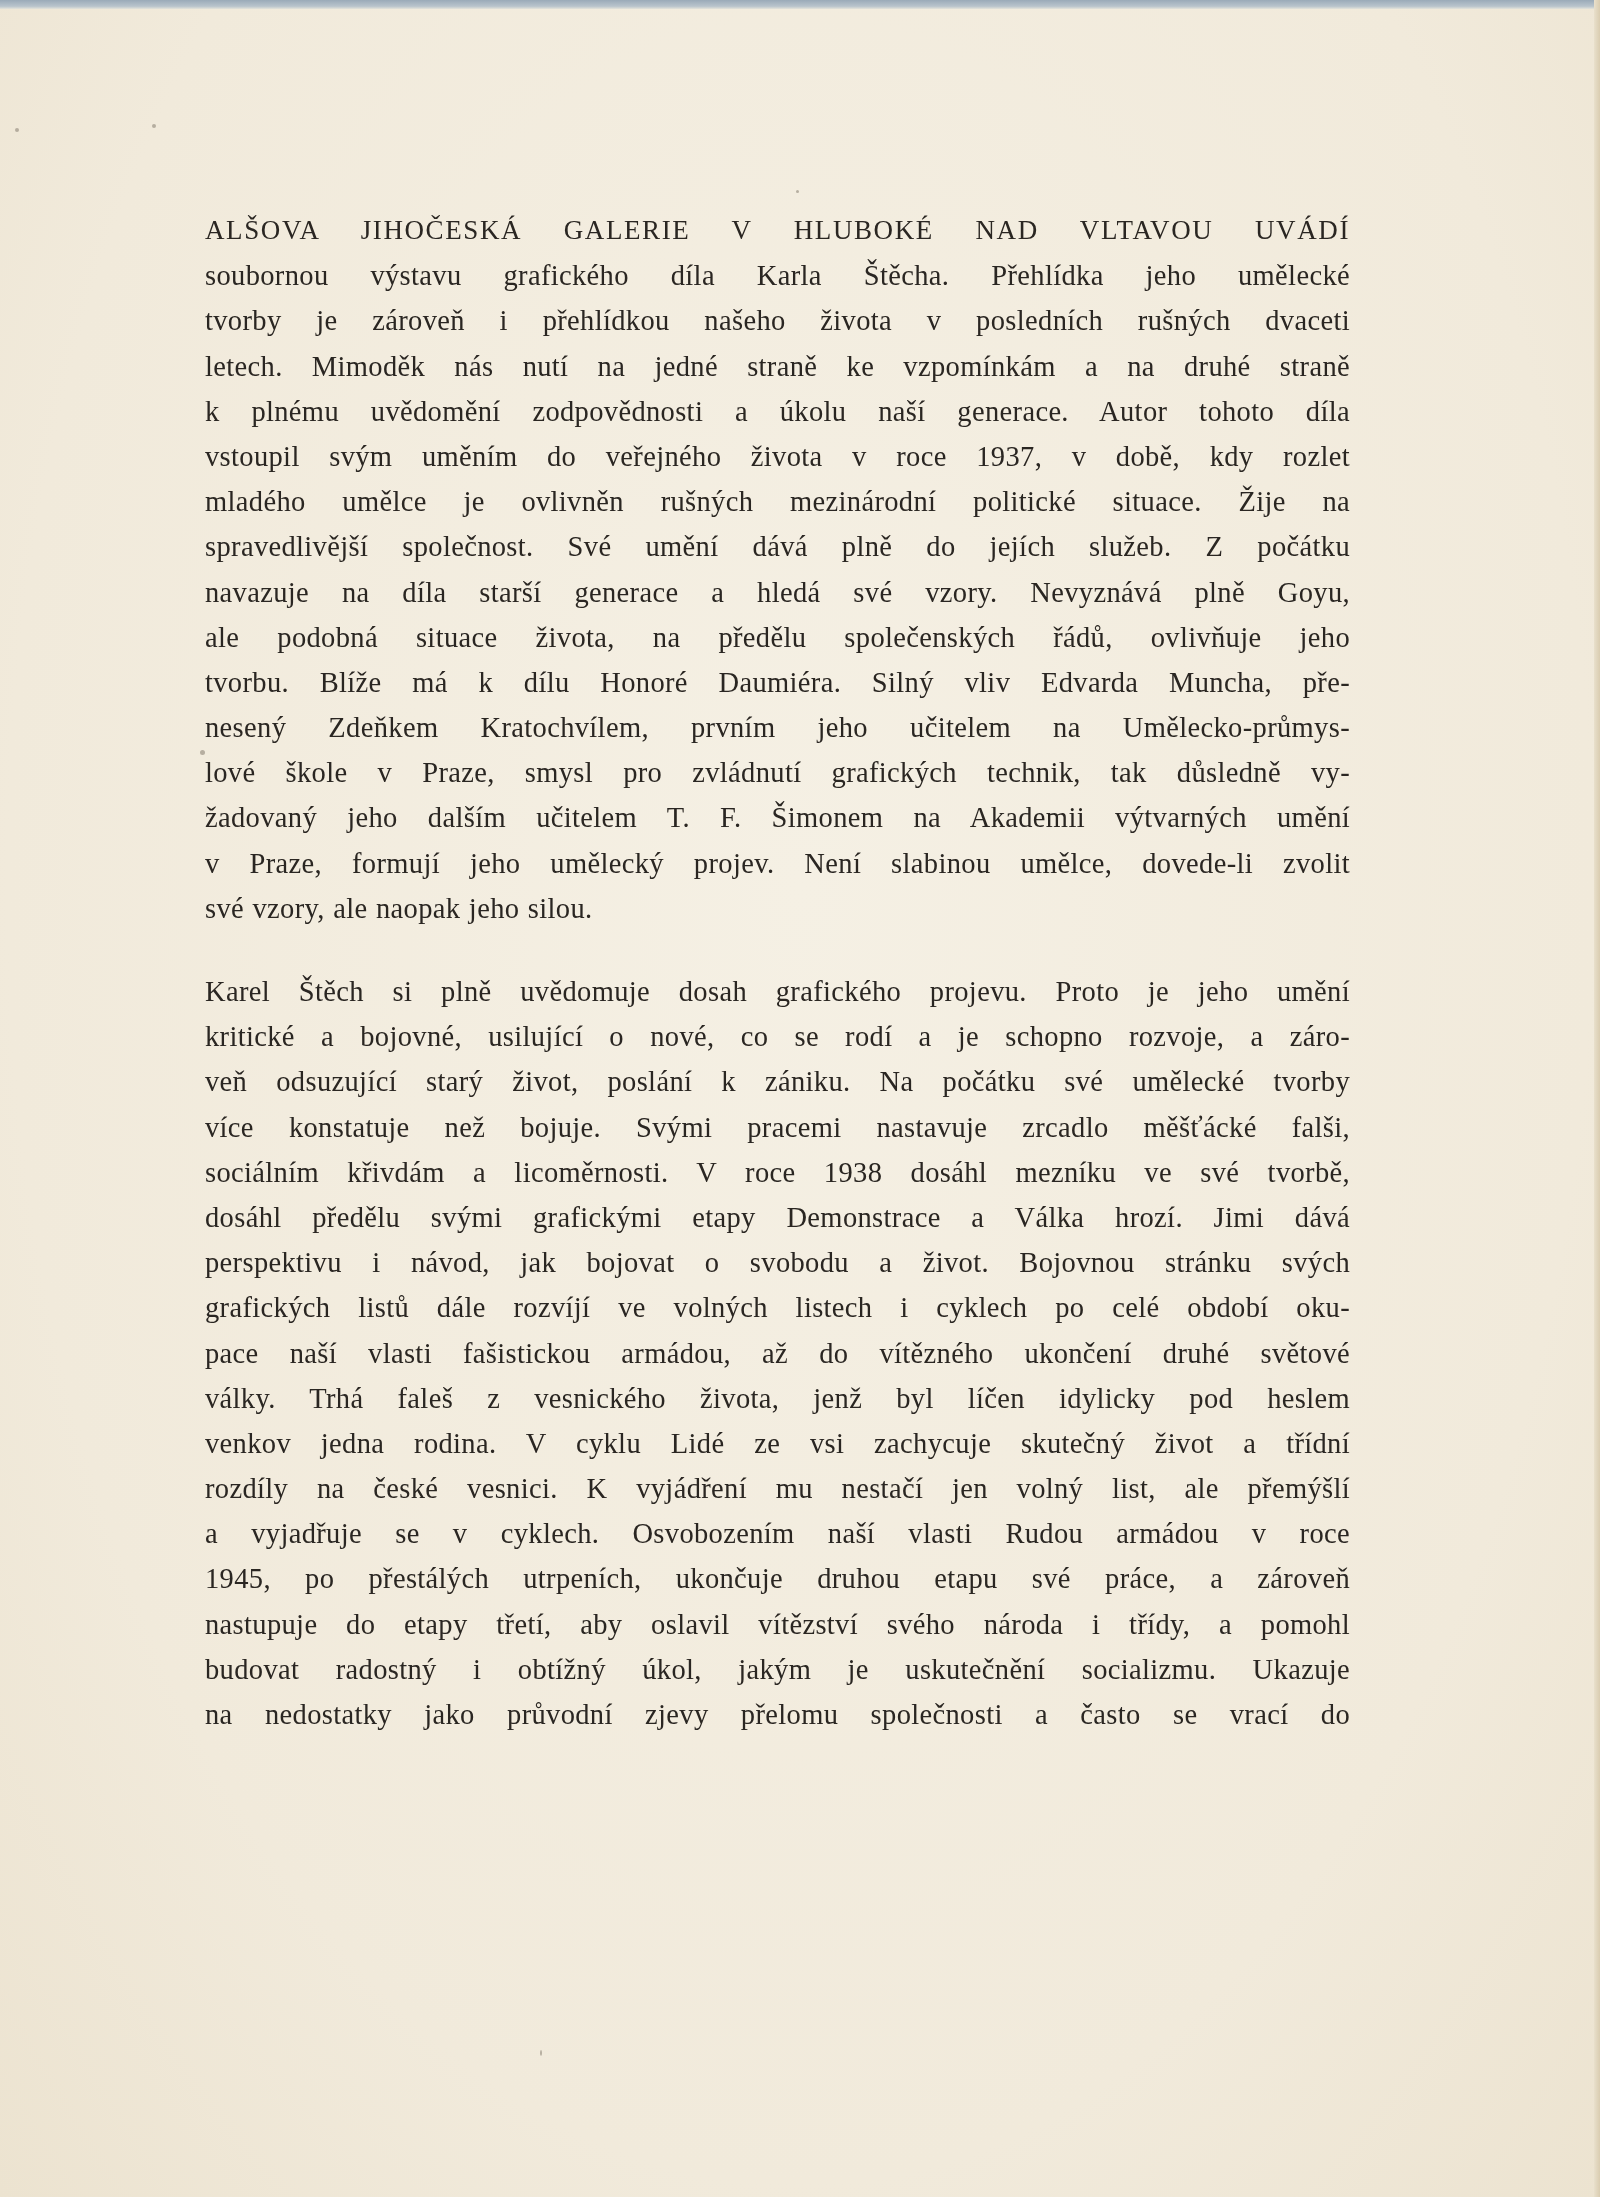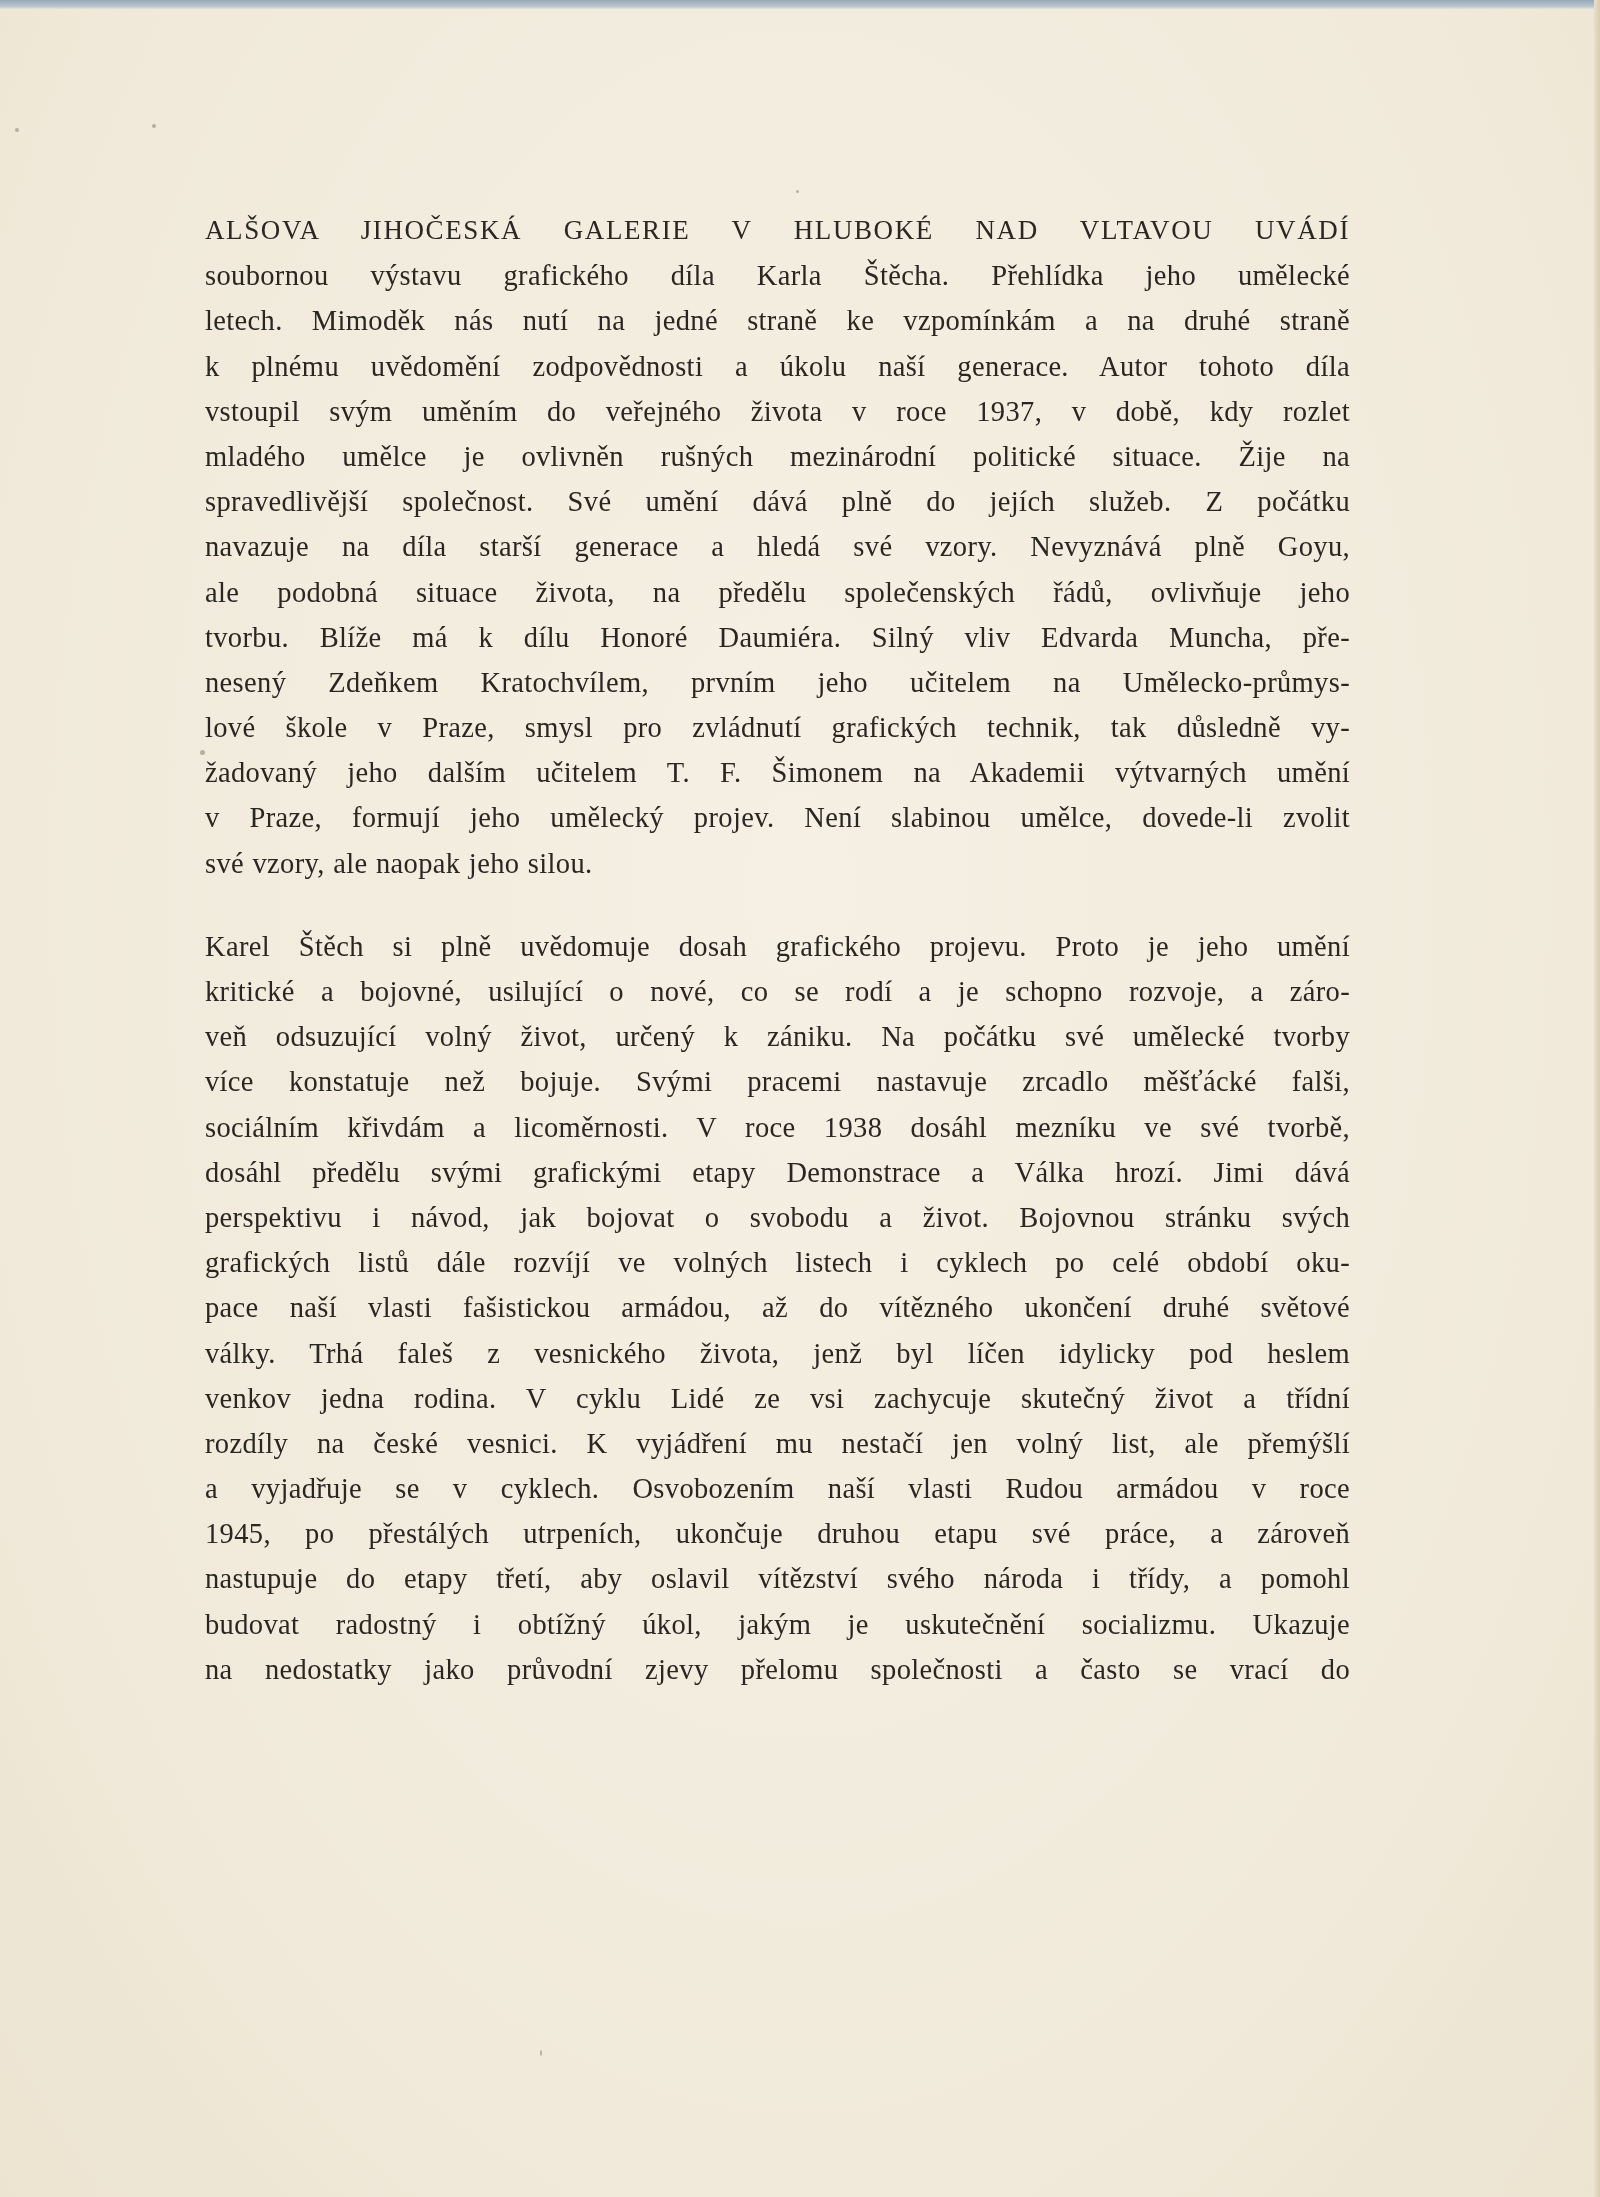--- a/index.html
+++ b/index.html
@@ -82,41 +82,42 @@
 <div class="speck" style="left:15px;top:128px;"></div>
 <div class="speck" style="left:152px;top:124px;"></div>
 <div class="speck" style="left:796px;top:190px;width:3px;height:3px;"></div>
 <div class="speck" style="left:200px;top:750px;width:5px;height:5px;"></div>
 <div class="speck" style="left:540px;top:2050px;width:2px;height:6px;"></div>
 
 <div class="text-block">
   <div>
     <span class="line caps">ALŠOVA JIHOČESKÁ GALERIE V HLUBOKÉ NAD VLTAVOU UVÁDÍ</span>
     <span class="line">soubornou výstavu grafického díla Karla Štěcha. Přehlídka jeho umělecké</span>
+    <span class="line">tvorby je zároveň i přehlídkou našeho života v posledních rušných dvaceti</span>
     <span class="line">letech. Mimoděk nás nutí na jedné straně ke vzpomínkám a na druhé straně</span>
     <span class="line">k plnému uvědomění zodpovědnosti a úkolu naší generace. Autor tohoto díla</span>
     <span class="line">vstoupil svým uměním do veřejného života v roce 1937, v době, kdy rozlet</span>
     <span class="line">mladého umělce je ovlivněn rušných mezinárodní politické situace. Žije na</span>
     <span class="line">spravedlivější společnost. Své umění dává plně do jejích služeb. Z počátku</span>
     <span class="line">navazuje na díla starší generace a hledá své vzory. Nevyznává plně Goyu,</span>
     <span class="line">ale podobná situace života, na předělu společenských řádů, ovlivňuje jeho</span>
     <span class="line">tvorbu. Blíže má k dílu Honoré Daumiéra. Silný vliv Edvarda Muncha, pře-</span>
     <span class="line">nesený Zdeňkem Kratochvílem, prvním jeho učitelem na Umělecko-průmys-</span>
     <span class="line">lové škole v Praze, smysl pro zvládnutí grafických technik, tak důsledně vy-</span>
     <span class="line">žadovaný jeho dalším učitelem T. F. Šimonem na Akademii výtvarných umění</span>
     <span class="line">v Praze, formují jeho umělecký projev. Není slabinou umělce, dovede-li zvolit</span>
     <span class="line last">své vzory, ale naopak jeho silou.</span>
   </div>
 
   <span class="para-gap"></span>
 
   <div>
     <span class="line">Karel Štěch si plně uvědomuje dosah grafického projevu. Proto je jeho umění</span>
     <span class="line">kritické a bojovné, usilující o nové, co se rodí a je schopno rozvoje, a záro-</span>
-    <span class="line">veň odsuzující volný život, určený k zániku. Na počátku své umělecké tvorby</span>
+    <span class="line">veň odsuzující starý život, poslání k zániku. Na počátku své umělecké tvorby</span>
     <span class="line">více konstatuje než bojuje. Svými pracemi nastavuje zrcadlo měšťácké falši,</span>
     <span class="line">sociálním křivdám a licoměrnosti. V roce 1938 dosáhl mezníku ve své tvorbě,</span>
     <span class="line">dosáhl předělu svými grafickými etapy Demonstrace a Válka hrozí. Jimi dává</span>
     <span class="line">perspektivu i návod, jak bojovat o svobodu a život. Bojovnou stránku svých</span>
     <span class="line">grafických listů dále rozvíjí ve volných listech i cyklech po celé období oku-</span>
     <span class="line">pace naší vlasti fašistickou armádou, až do vítězného ukončení druhé světové</span>
     <span class="line">války. Trhá faleš z vesnického života, jenž byl líčen idylicky pod heslem</span>
     <span class="line">venkov jedna rodina. V cyklu Lidé ze vsi zachycuje skutečný život a třídní</span>
     <span class="line">rozdíly na české vesnici. K vyjádření mu nestačí jen volný list, ale přemýšlí</span>
     <span class="line">a vyjadřuje se v cyklech. Osvobozením naší vlasti Rudou armádou v roce</span>

